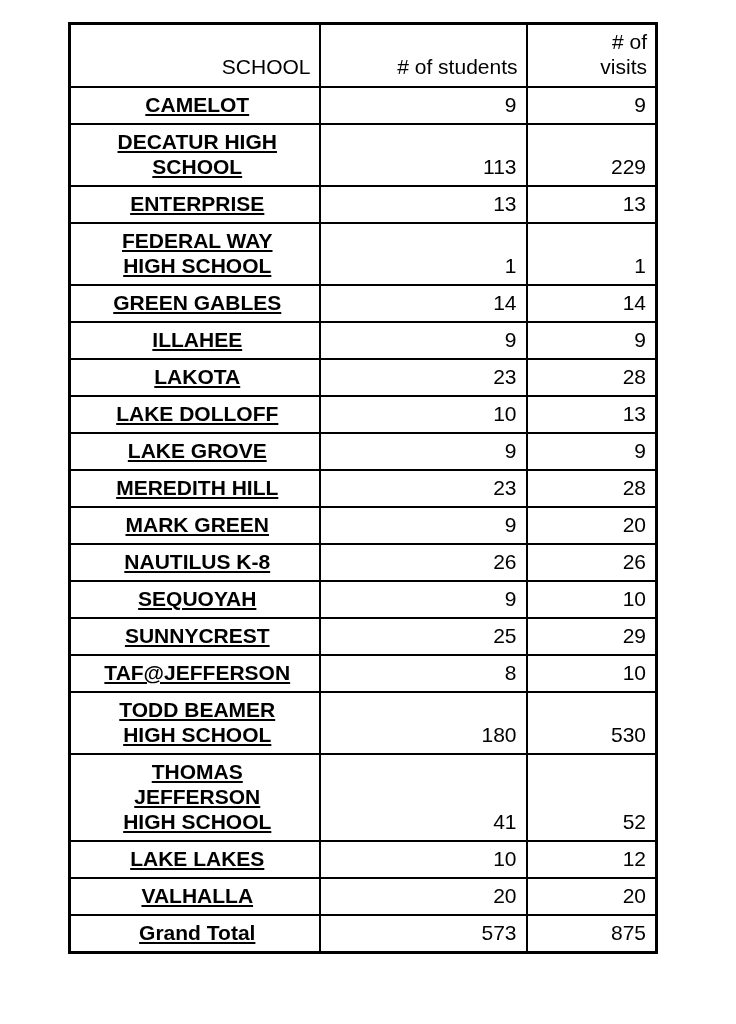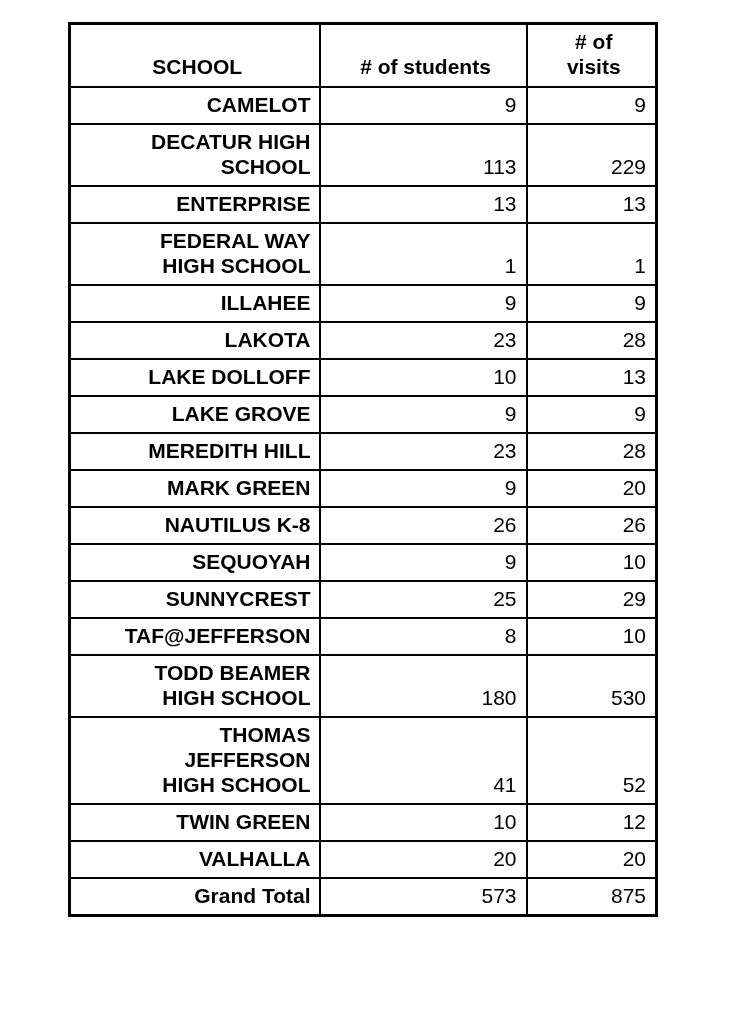--- a/index.html
+++ b/index.html
@@ -32,30 +32,31 @@
   col.c-visits   { width: 130px; }
 
   th, td {
     border: 2px solid #000000;
     vertical-align: bottom;
     box-sizing: border-box;
     overflow: hidden;
   }
   th {
     height: 63px;
+    font-weight: 400;
+    text-align: right;
+    padding: 4px 8px 7px 13px;
+    white-space: pre-line;
+  }
+  td.school {
     font-weight: 700;
     text-align: center;
-    padding: 4px 8px 7px 13px;
-    white-space: pre-line;
-  }
-  td.school {
-    font-weight: 700;
-    text-align: right;
     padding: 4px 8px 6px 13px;
     white-space: pre-line;
+    text-decoration: underline;
   }
   td.num {
     font-weight: 400;
     text-align: right;
     padding: 4px 9px 6px 6px;
   }
   tr.row { height: 37px; }
 </style>
 </head>
 <body>
@@ -95,20 +96,25 @@
     <td class="num">13</td>
   </tr>
 
   <tr class="row">
     <td class="school">FEDERAL WAY
 HIGH SCHOOL</td>
     <td class="num">1</td>
     <td class="num">1</td>
   </tr>
 
+  <tr class="row">
+    <td class="school">GREEN GABLES</td>
+    <td class="num">14</td>
+    <td class="num">14</td>
+  </tr>
 
   <tr class="row">
     <td class="school">ILLAHEE</td>
     <td class="num">9</td>
     <td class="num">9</td>
   </tr>
 
   <tr class="row">
     <td class="school">LAKOTA</td>
     <td class="num">23</td>
@@ -172,21 +178,21 @@
 
   <tr class="row">
     <td class="school">THOMAS
 JEFFERSON
 HIGH SCHOOL</td>
     <td class="num">41</td>
     <td class="num">52</td>
   </tr>
 
   <tr class="row">
-    <td class="school">TWIN GREEN</td>
+    <td class="school">LAKE LAKES</td>
     <td class="num">10</td>
     <td class="num">12</td>
   </tr>
 
   <tr class="row">
     <td class="school">VALHALLA</td>
     <td class="num">20</td>
     <td class="num">20</td>
   </tr>
 

